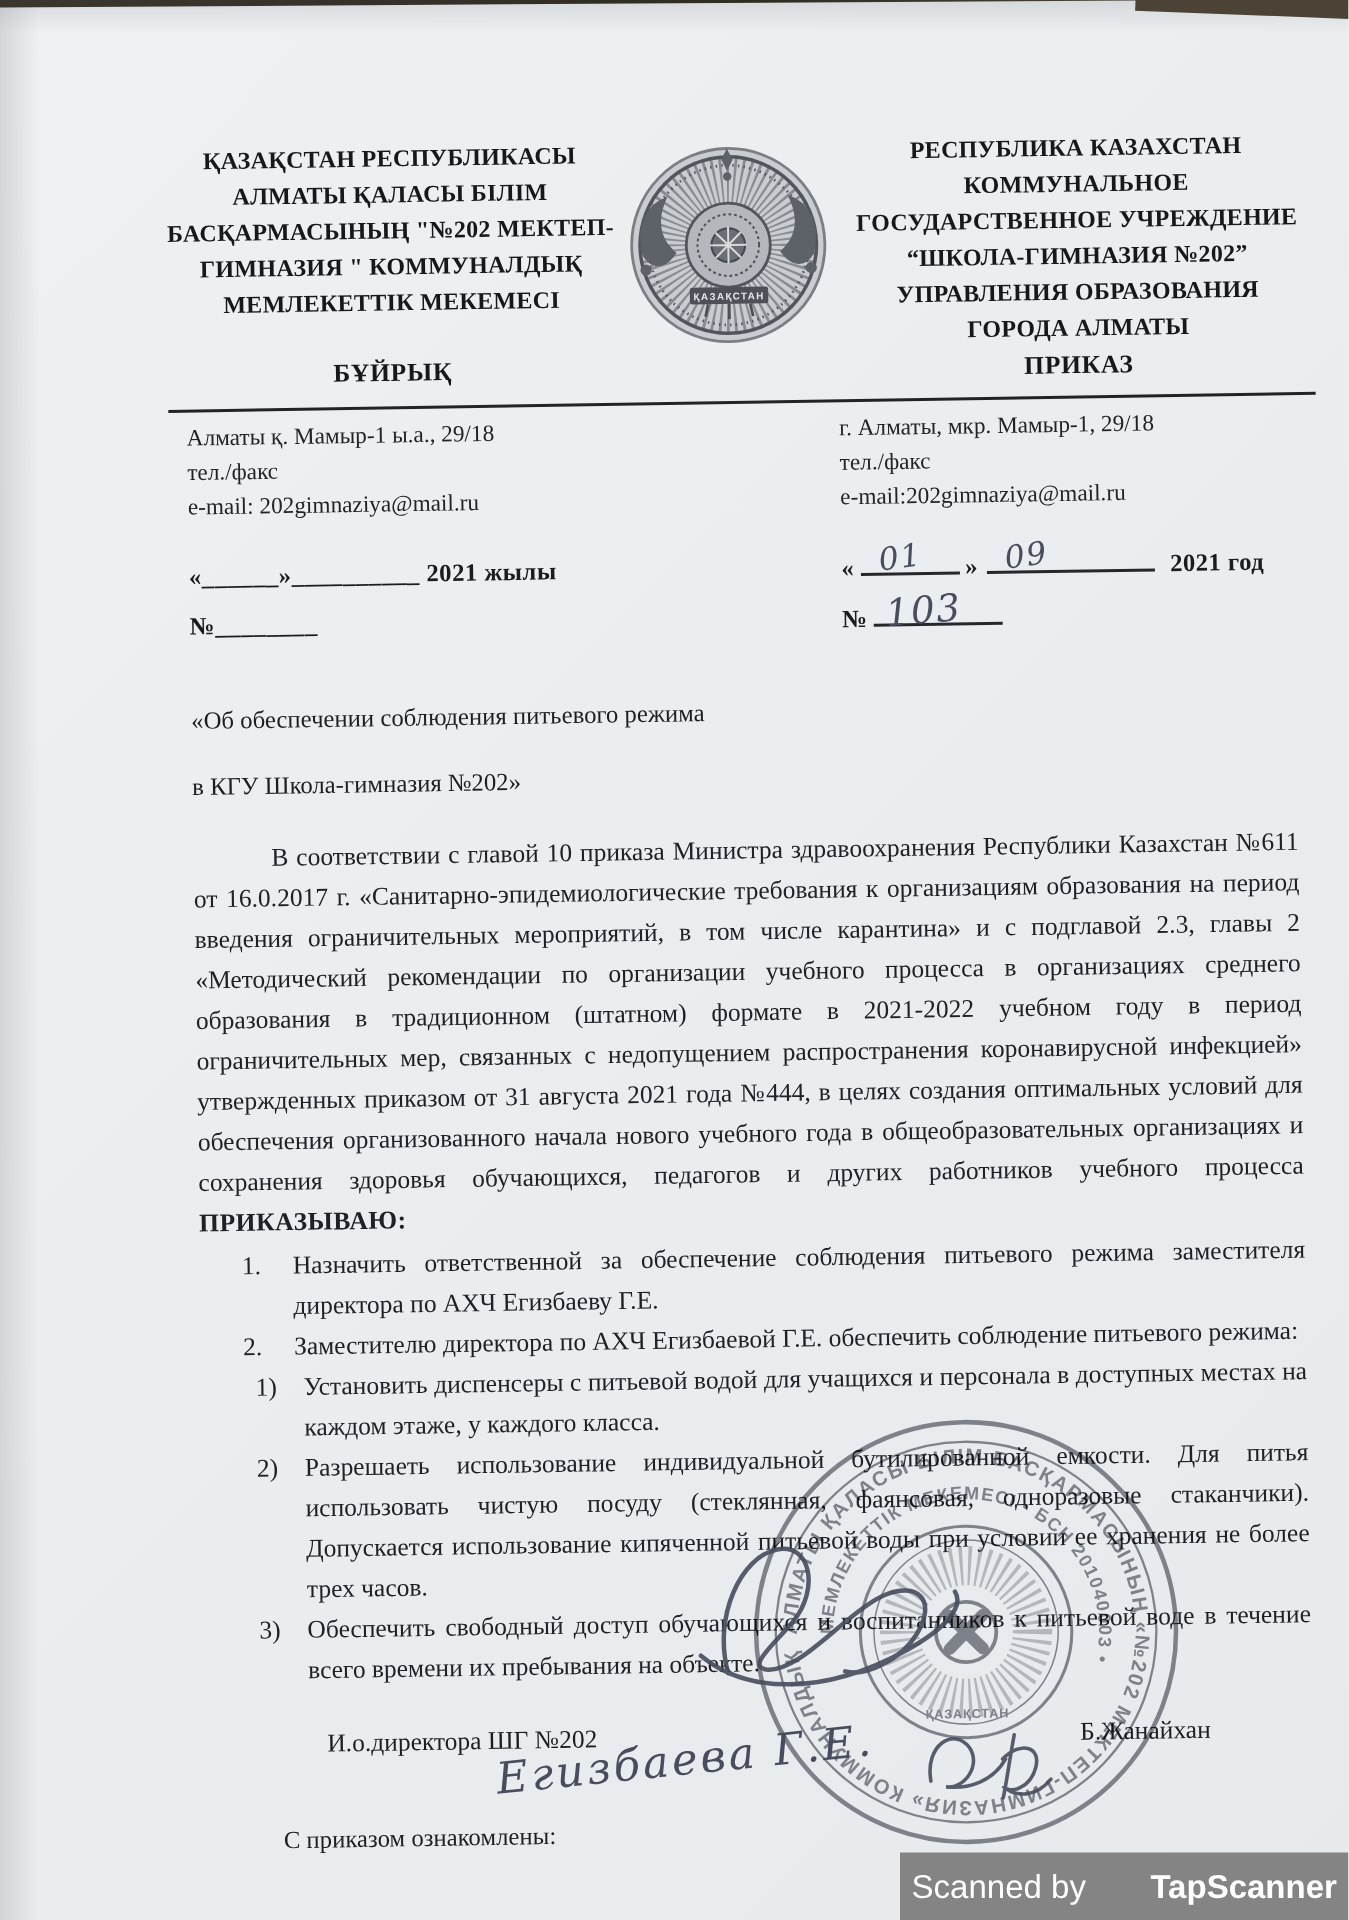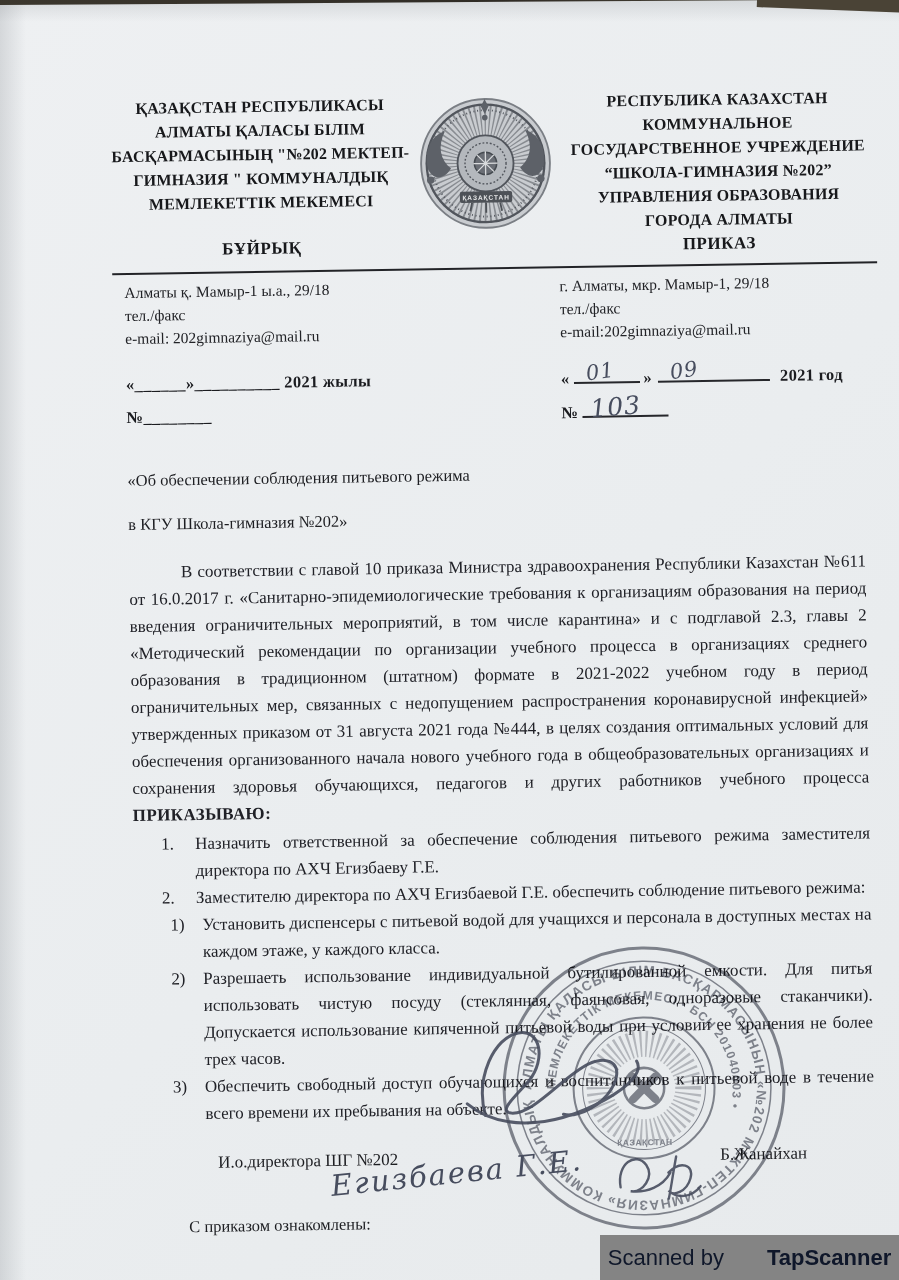--- a/index.html
+++ b/index.html
@@ -80,21 +80,21 @@
     font-family:"DejaVu Serif",serif;font-style:italic;color:#474d5e;
     font-size:29px;letter-spacing:2px;transform:rotate(-5deg);white-space:nowrap;
   }
   .scrawl-ack{position:absolute;left:598px;top:1146px;width:110px;height:70px;z-index:4;}
 
   
   .watermark{
     position:absolute;right:0;bottom:0;width:299px;height:45px;z-index:9;
     background:rgba(124,124,124,.93);
     display:flex;align-items:center;justify-content:center;gap:7px;
-    font-family:"Liberation Sans","DejaVu Sans",sans-serif;color:#0f172a;font-size:22px;
+    font-family:"Liberation Sans","DejaVu Sans",sans-serif;color:#ffffff;font-size:22px;
   }
   .watermark .brand{font-weight:bold;margin-left:36px;}
 </style>
 </head>
 <body>
 
 <div class="page">
   <div class="edge-top"></div>
   <div class="edge-tr"></div>
 

